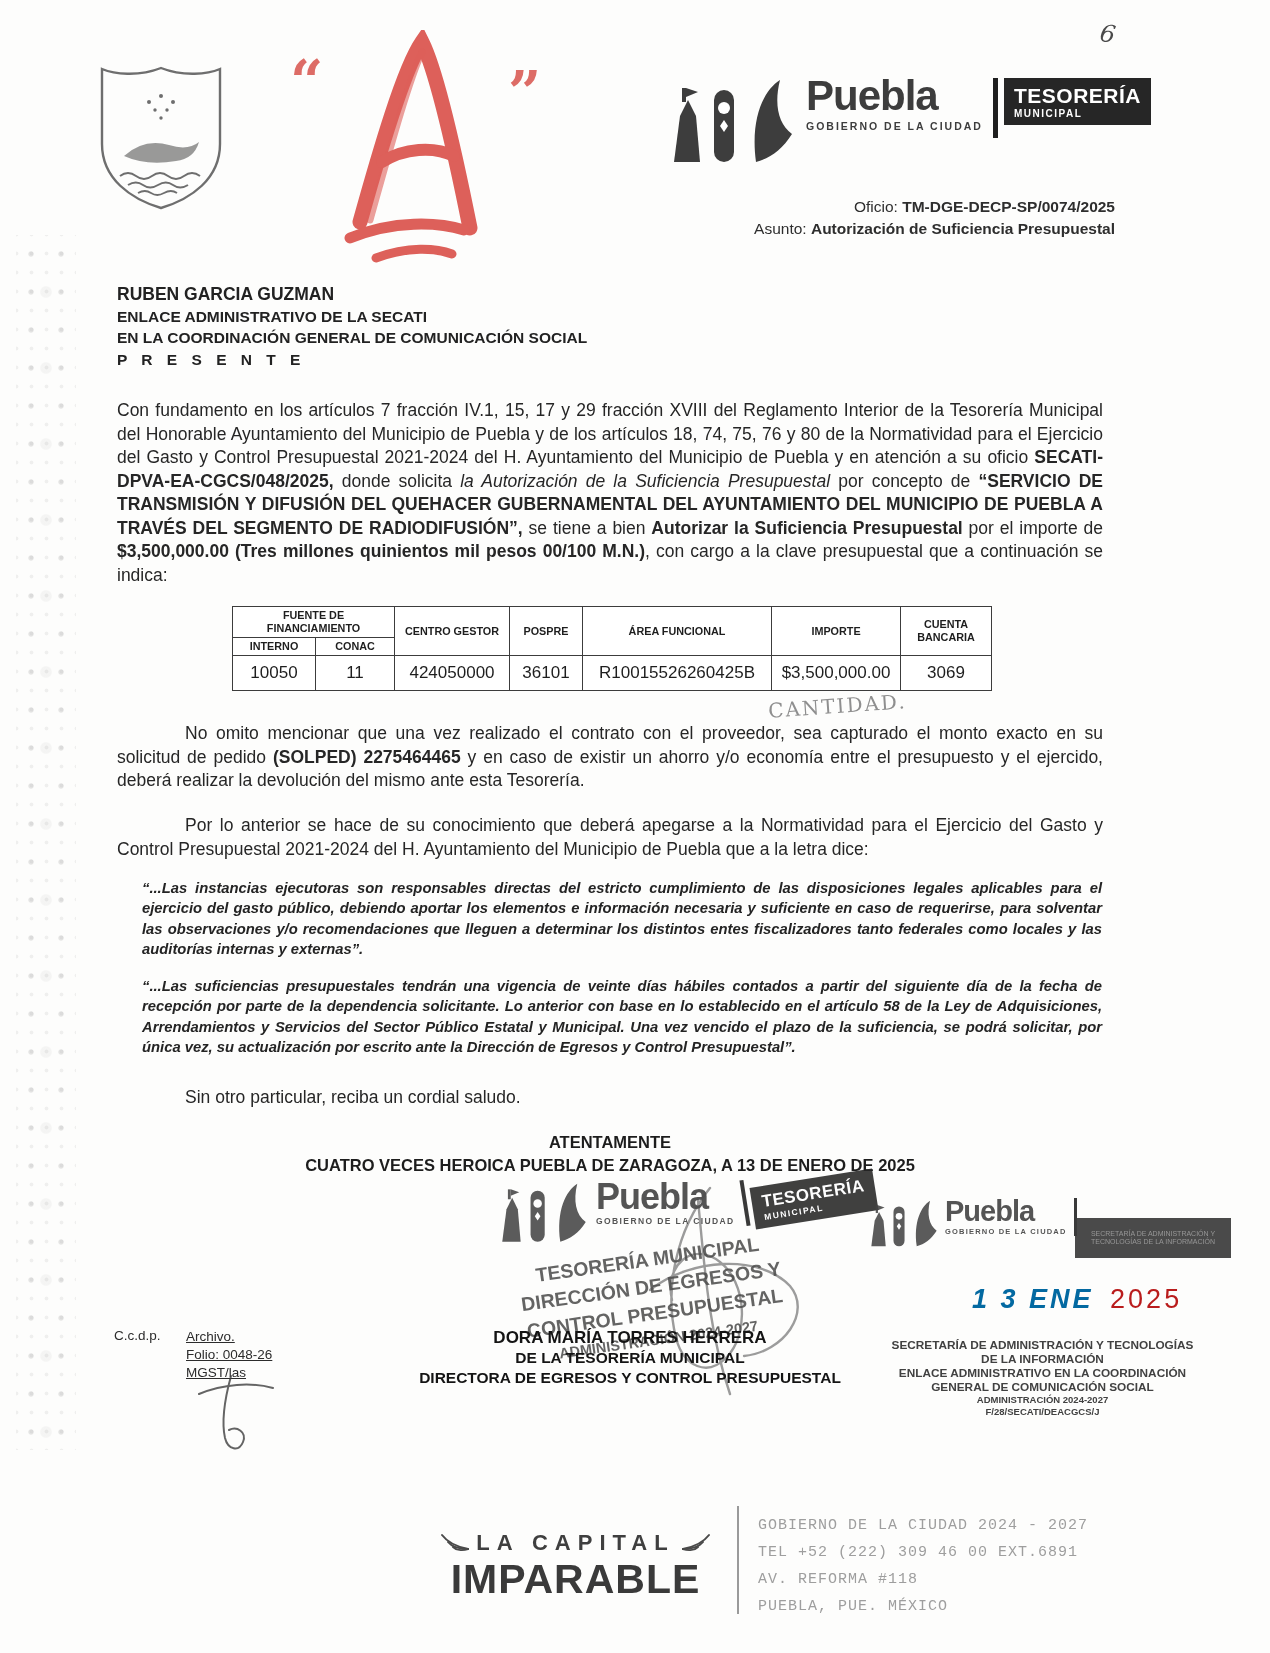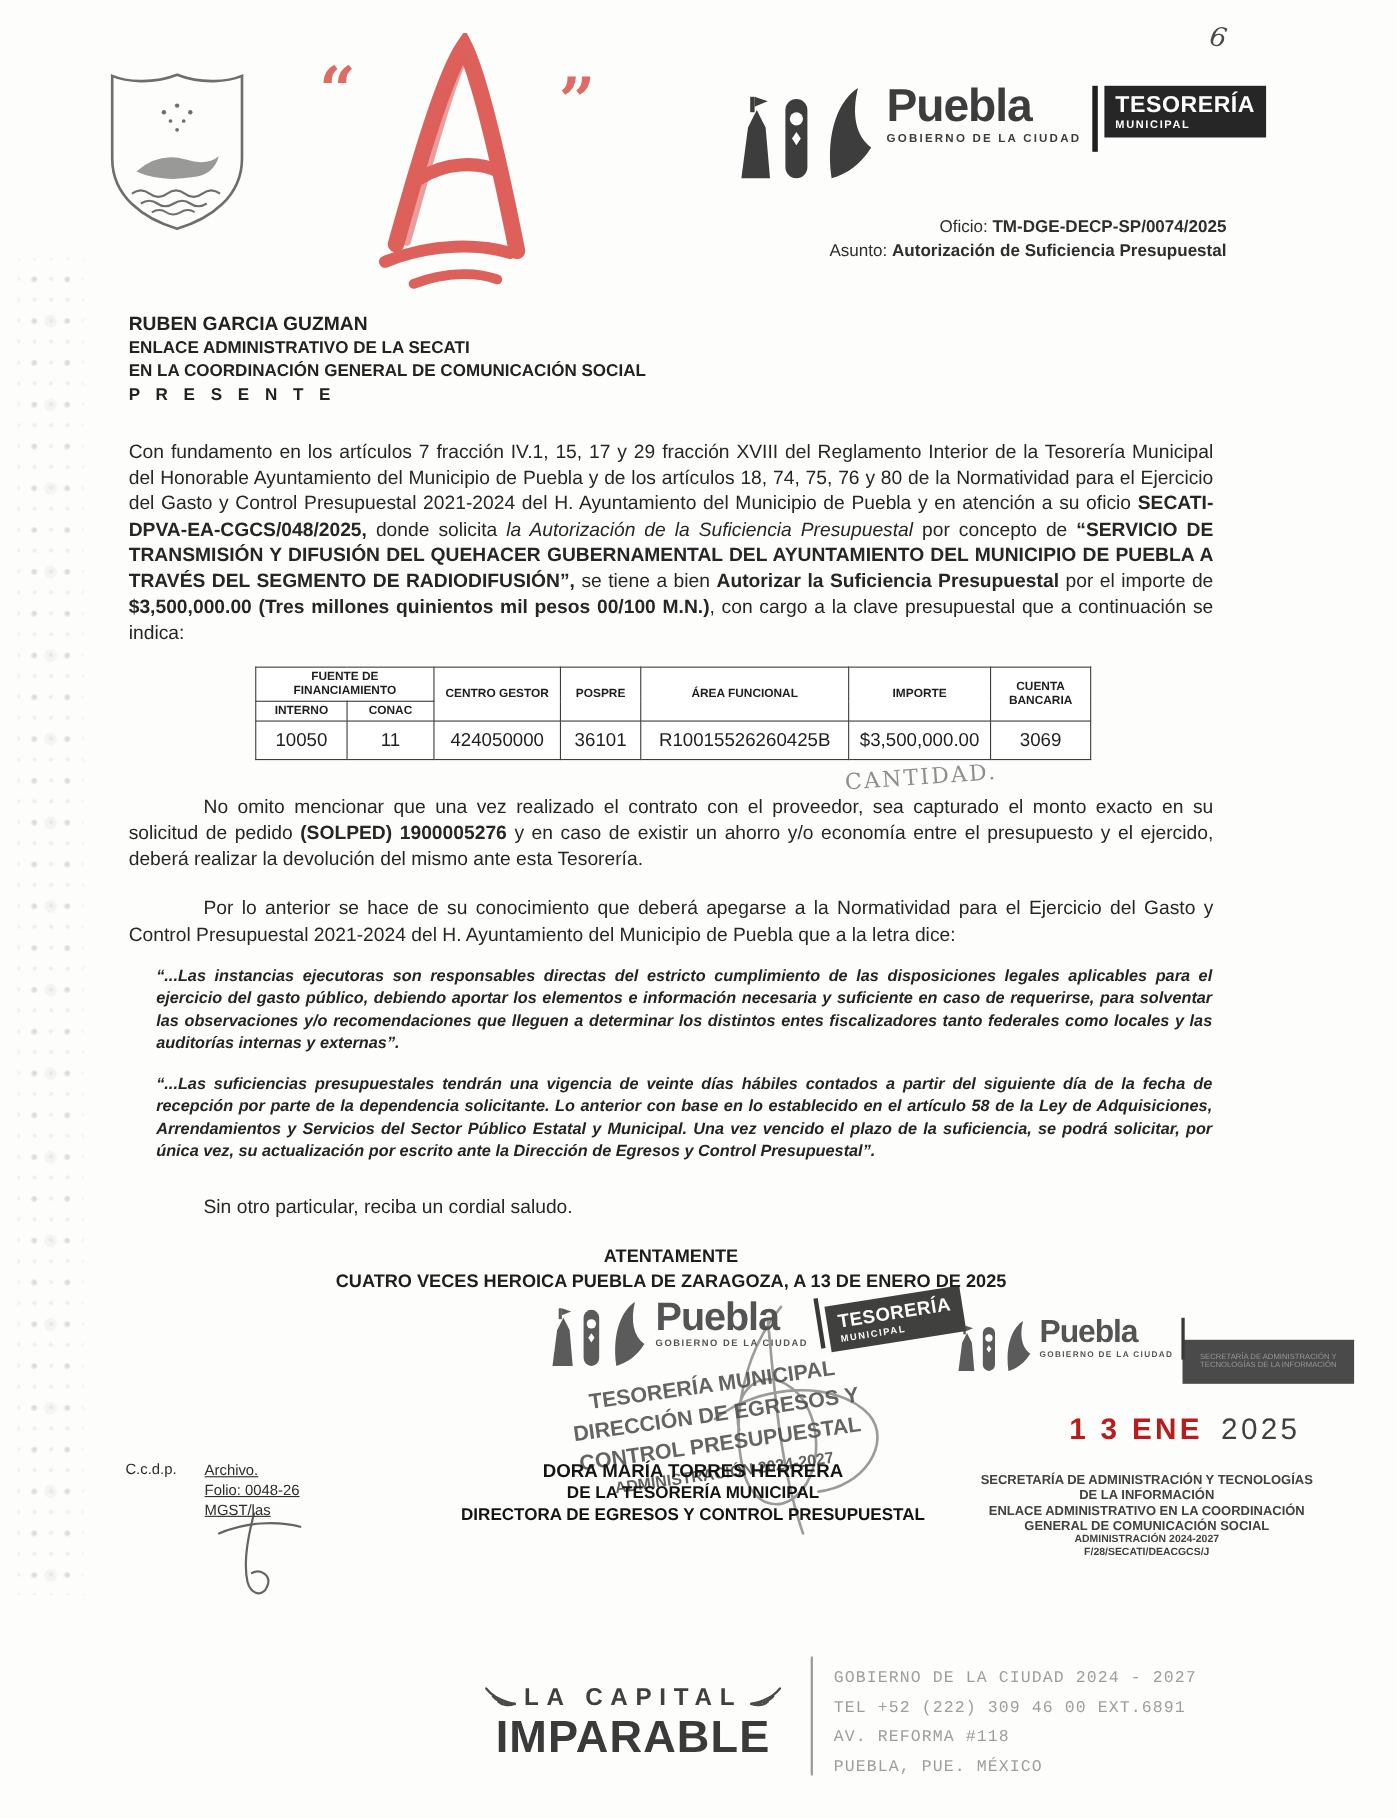--- a/index.html
+++ b/index.html
@@ -91,22 +91,22 @@
   .sig-name .nm{font-size:17px;font-weight:bold;line-height:20px;}
   .sig-name .tt{font-size:15.5px;font-weight:bold;line-height:20px;}
 
   
   .st-right-logo{left:868px;top:1196px;}
   .st-right-logo .brand-word{font-size:29px;line-height:31px;}
   .st-right-logo .brand-tag{font-size:7.5px;letter-spacing:1.2px;}
   .st-right-badge{left:1075px;top:1218px;width:148px;height:36px;background:#3b3b3b;color:#8f8f8f;
     font-size:7px;line-height:8.5px;text-align:center;display:flex;align-items:center;padding:2px 4px;opacity:.92;}
   .date-stamp{left:972px;top:1284px;font-weight:bold;font-size:27px;letter-spacing:3px;white-space:nowrap;}
-  .date-stamp .dm{color:#b91c1c;}
-  .date-stamp .yr{color:#404040;font-weight:normal;margin-left:6px;}
+  .date-stamp .dm{color:#0369a1;font-style:italic;}
+  .date-stamp .yr{color:#b91c1c;font-weight:normal;margin-left:6px;}
   .secati{left:870px;top:1338px;width:345px;text-align:center;color:#414141;font-weight:bold;}
   .secati .r{font-size:11.8px;line-height:14px;}
   .secati .s{font-size:9.5px;line-height:11.5px;}
 
   
   .ccdp-l{left:114px;top:1328px;font-size:13.5px;color:#2c2c2c;}
   .ccdp-r{left:186px;top:1328px;font-size:13.5px;line-height:18px;color:#2c2c2c;text-decoration:underline;}
 
   
   .slogan{left:428px;top:1530px;width:295px;text-align:center;color:#3f3f3f;}
@@ -220,21 +220,21 @@
         <td>$3,500,000.00</td>
         <td>3069</td>
       </tr>
     </tbody>
       </table>
   </div>
 
   <div class="abs cantidad">CANTIDAD.</div>
 
   <div class="abs ptxt p2 just">
-    <span>No omito mencionar que una vez realizado el contrato con el proveedor, sea capturado el monto exacto en su solicitud de pedido </span><span class="b">(SOLPED) 1900005276</span><span> y en caso de existir un ahorro y/o economía entre el presupuesto y el ejercido, deberá realizar la devolución del mismo ante esta Tesorería.</span>
+    <span>No omito mencionar que una vez realizado el contrato con el proveedor, sea capturado el monto exacto en su solicitud de pedido </span><span class="b">(SOLPED) 2275464465</span><span> y en caso de existir un ahorro y/o economía entre el presupuesto y el ejercido, deberá realizar la devolución del mismo ante esta Tesorería.</span>
   </div>
 
   <div class="abs ptxt p3 just">Por lo anterior se hace de su conocimiento que deberá apegarse a la Normatividad para el Ejercicio del Gasto y Control Presupuestal 2021-2024 del H. Ayuntamiento del Municipio de Puebla que a la letra dice:</div>
 
   <div class="abs quote q1 just">“...Las instancias ejecutoras son responsables directas del estricto cumplimiento de las disposiciones legales aplicables para el ejercicio del gasto público, debiendo aportar los elementos e información necesaria y suficiente en caso de requerirse, para solventar las observaciones y/o recomendaciones que lleguen a determinar los distintos entes fiscalizadores tanto federales como locales y las auditorías internas y externas”.</div>
   <div class="abs quote q2 just">“...Las suficiencias presupuestales tendrán una vigencia de veinte días hábiles contados a partir del siguiente día de la fecha de recepción por parte de la dependencia solicitante. Lo anterior con base en lo establecido en el artículo 58 de la Ley de Adquisiciones, Arrendamientos y Servicios del Sector Público Estatal y Municipal. Una vez vencido el plazo de la suficiencia, se podrá solicitar, por única vez, su actualización por escrito ante la Dirección de Egresos y Control Presupuestal”.</div>
 
   <div class="abs ptxt closing">Sin otro particular, reciba un cordial saludo.</div>
 
   <div class="abs attn">

